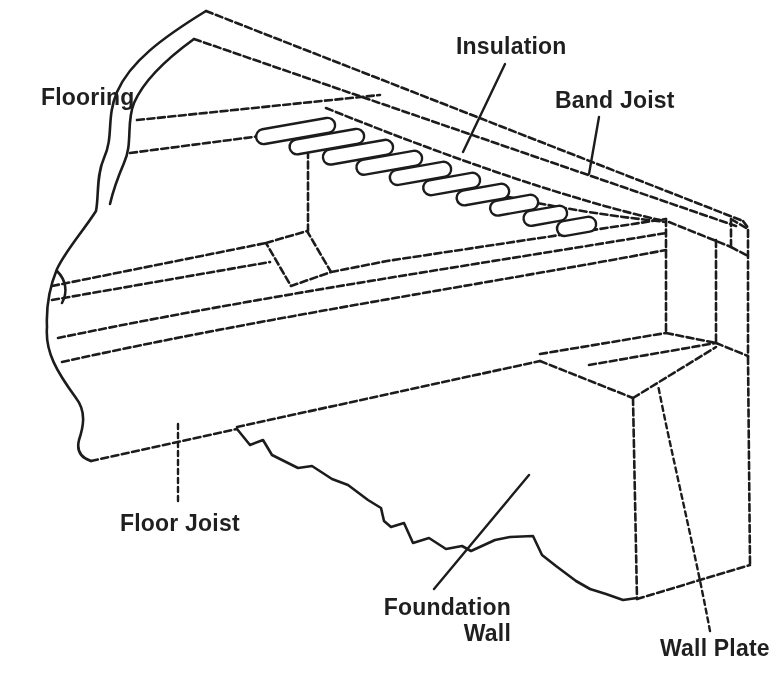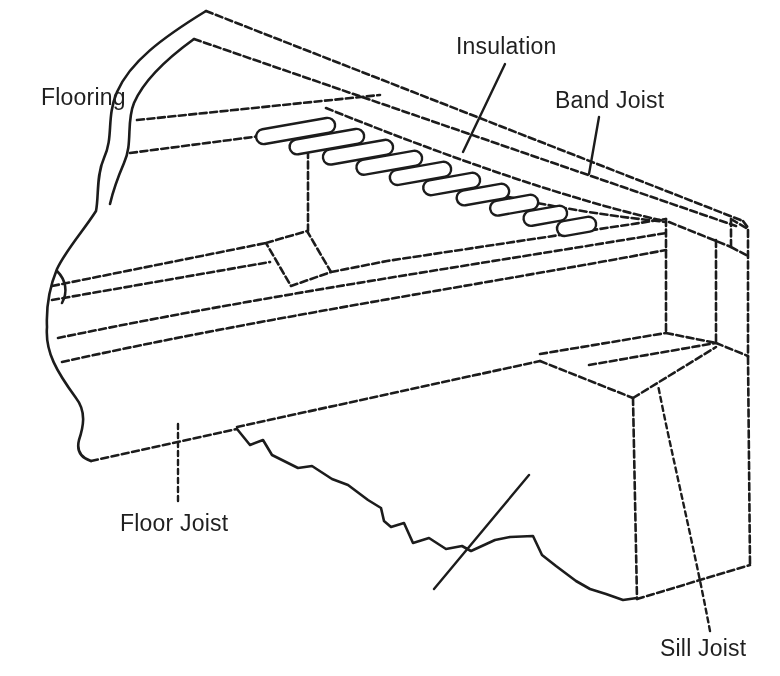--- a/index.html
+++ b/index.html
@@ -7,21 +7,21 @@
   .stage {
     position: relative;
     width: 780px; height: 676px;
     background: var(--bg);
     font-family: "Liberation Sans", sans-serif;
     overflow: hidden;
   }
   .stage svg { position:absolute; left:0; top:0; }
   .lbl {
     position:absolute;
-    font-weight:400;
+    font-weight:700;
     font-size:23px;
     line-height:26px;
     color:#1f1f1f;
     white-space:nowrap;
     letter-spacing:0.2px;
     text-align:right;
   }
   .lbl.wrap { white-space:normal; width:140px; }
   path { fill:none; stroke:var(--line); stroke-width:2.6; stroke-linecap:round; stroke-linejoin:round; }
   path.dash { stroke-dasharray:7 3.5; }
@@ -104,14 +104,15 @@
       <path class="lead dash2" d="M178,424 L178,505"></path>
       <path class="lead" d="M434,589 L529,475"></path>
       <path class="lead dash2" d="M710,631 C694,546 671,452 658,385"></path>
     </g>
   </svg>
 
   <div class="lbl" style="left:8px;   top:84px;margin-left:33px;">Flooring</div>
   <div class="lbl" style="left:456px; top:33px;">Insulation</div>
   <div class="lbl" style="left:555px; top:87px;">Band Joist</div>
   <div class="lbl" style="left:120px; top:510px;">Floor Joist</div>
-  <div class="lbl" style="left:660px; top:635px;">Sill Joist</div>
+  <div class="lbl wrap" style="left:371px; top:594px;">Foundation Wall</div>
+  <div class="lbl" style="left:660px; top:635px;">Wall Plate</div>
 </div>
 
 </body></html>

